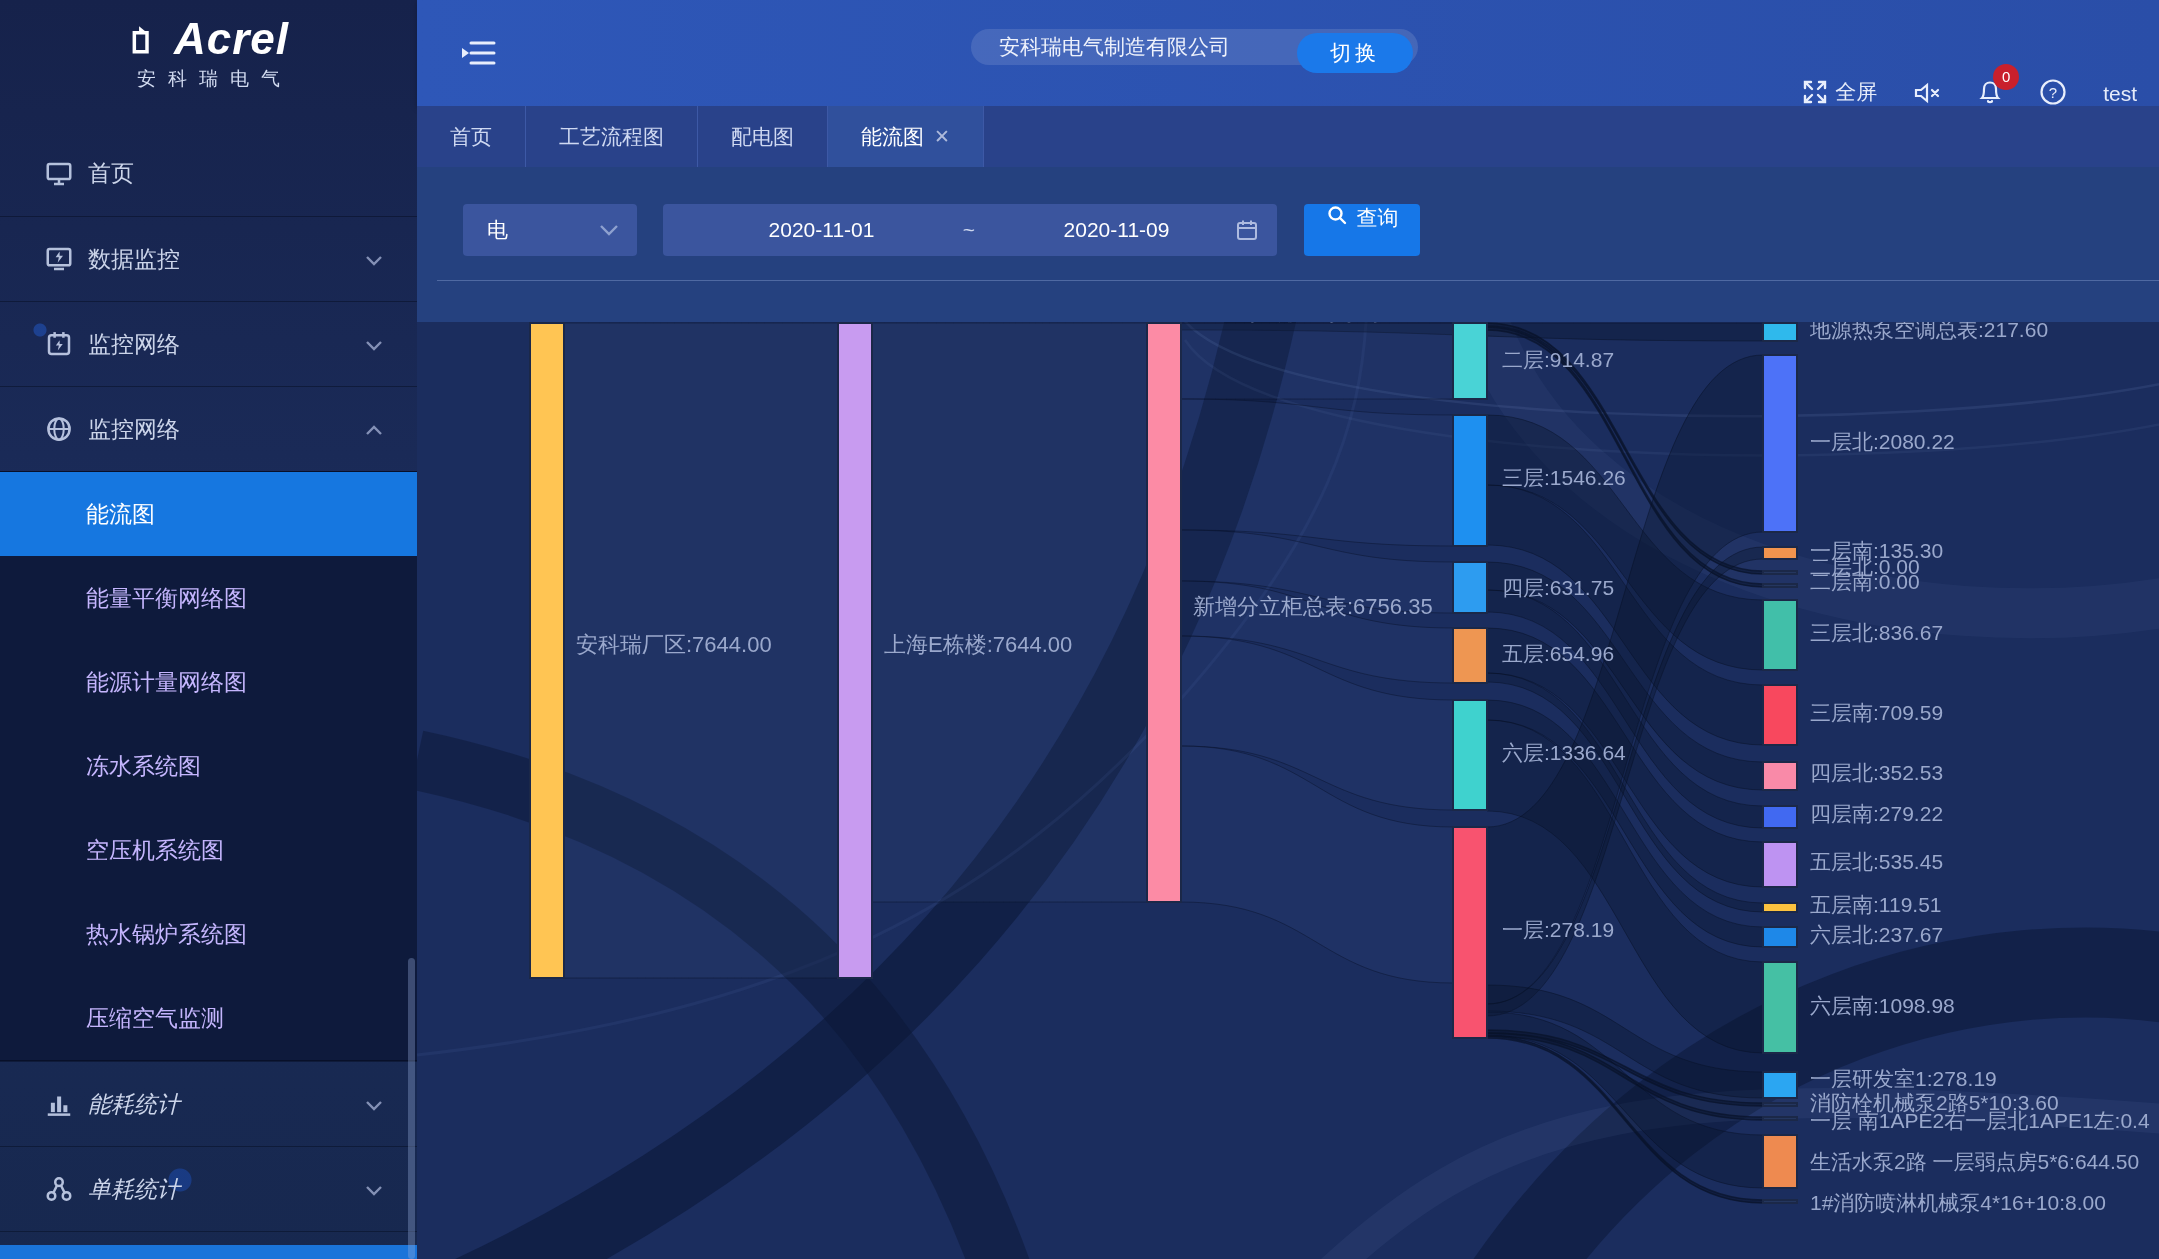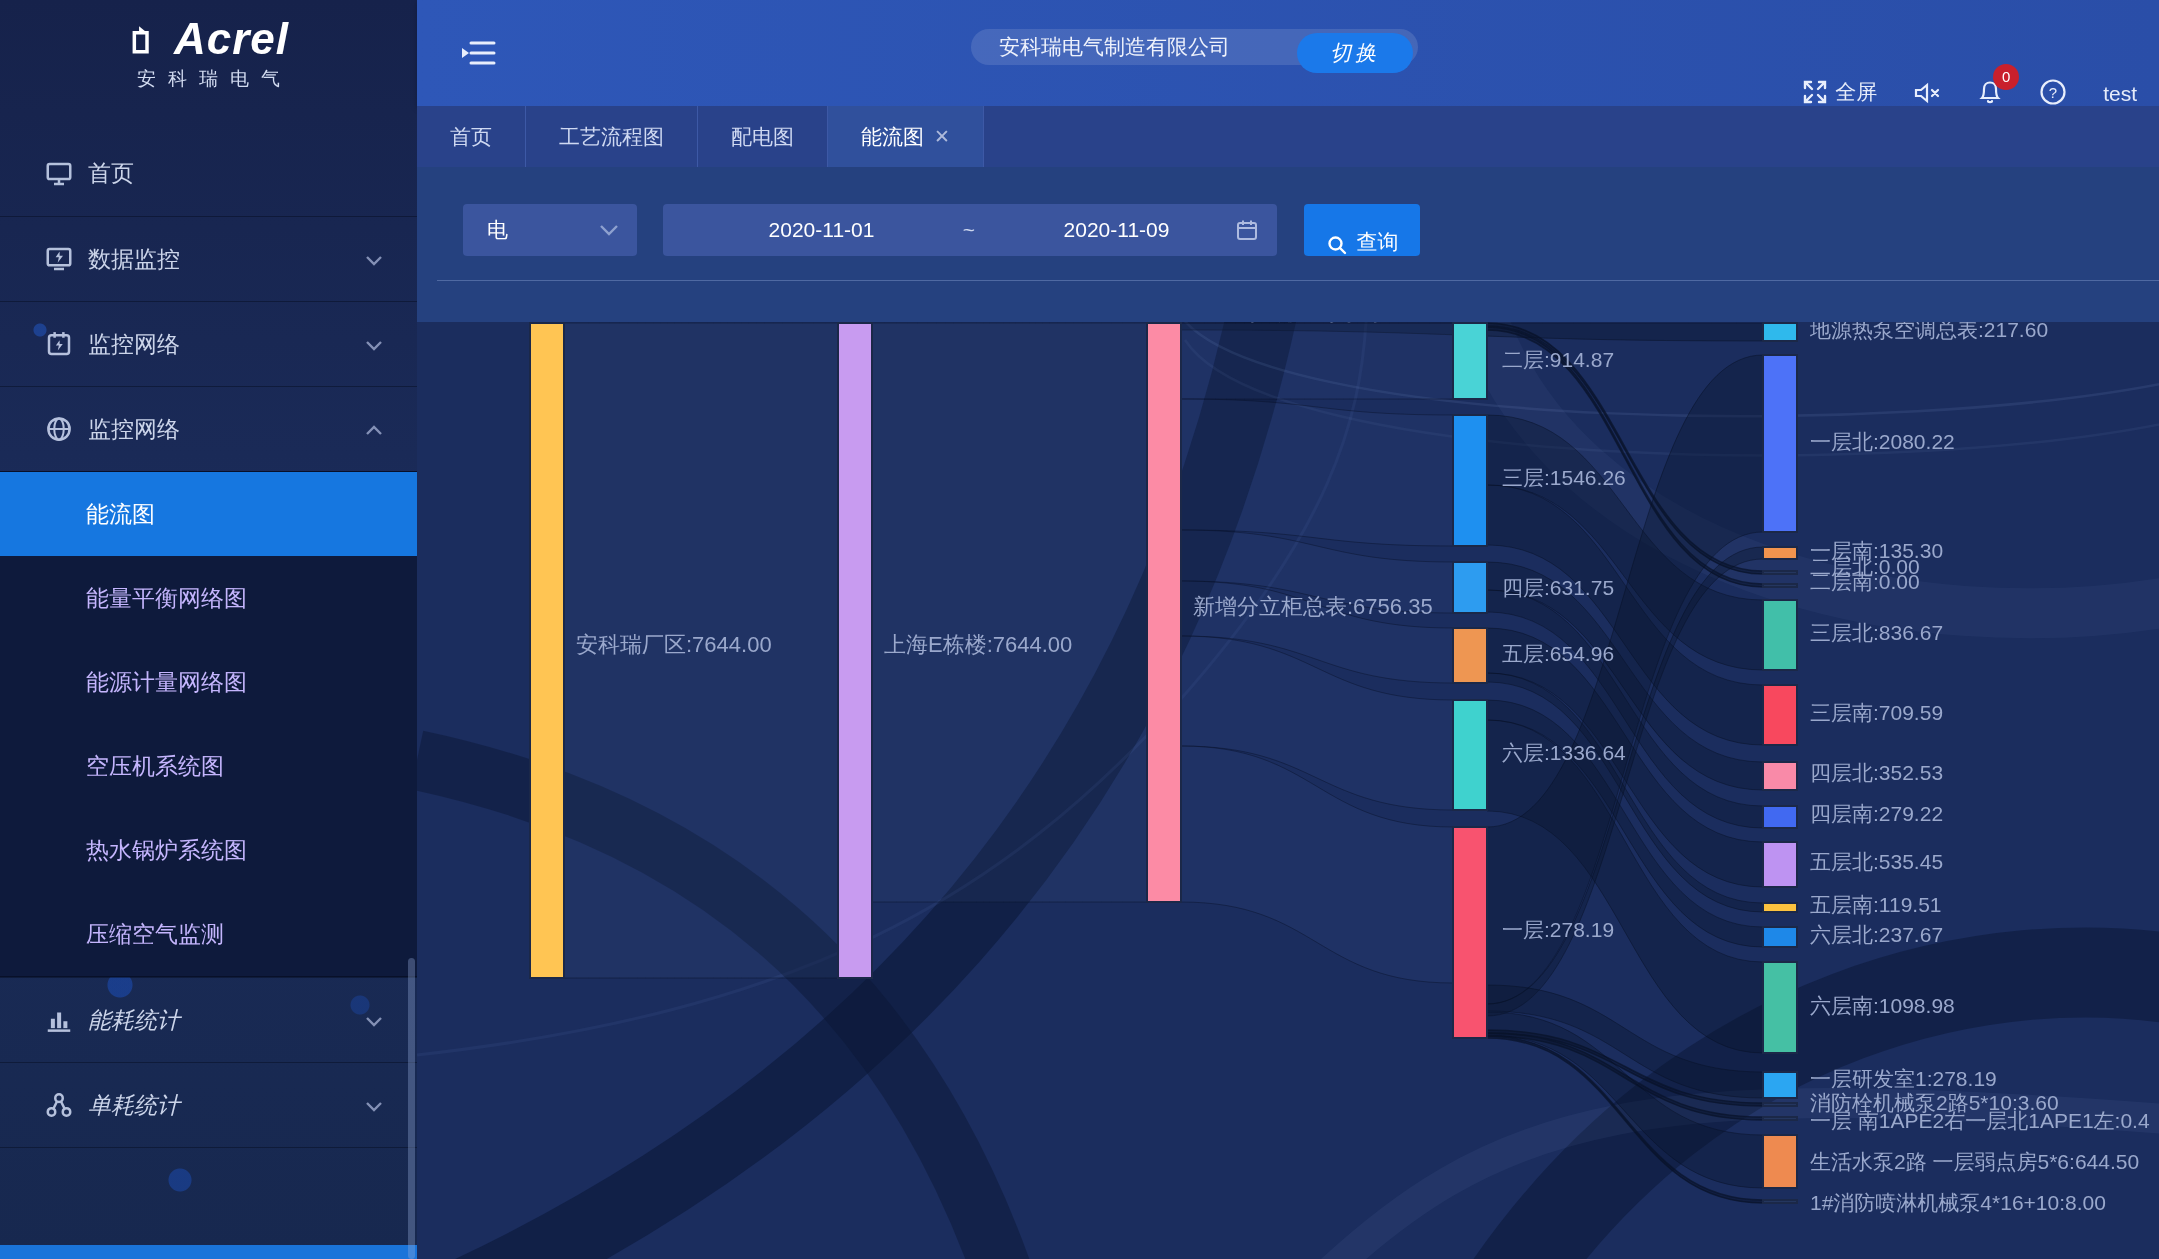--- a/index.html
+++ b/index.html
@@ -39,21 +39,21 @@
   
   .header { position:absolute; left:417px; top:0; width:1742px; height:106px; z-index:3;
     background:linear-gradient(90deg,#2e57b8,#2a4ea8); display:flex; align-items:center;
     box-shadow:0 2px 6px rgba(0,0,20,.25); }
   .collapse { margin-left:44px; cursor:pointer; display:flex; }
   .app-title { margin-left:46px; color:#fff; font-size:31px; font-weight:bold; letter-spacing:2px; }
   .company-pill { position:absolute; left:554px; top:29px; width:447px; height:36px; border-radius:24px;
     background:rgba(255,255,255,.12); display:flex; align-items:center; padding-left:28px;
     color:#eef2fc; font-size:21px; }
   .switch-btn { position:absolute; right:5px; top:4px; width:116px; height:40px; border:none; border-radius:20px;
-    background:#1B79EA; color:#fff; font-size:21px; cursor:pointer; font-family:inherit; letter-spacing:4px;font-style:italic; }
+    background:#1B79EA; color:#fff; font-size:21px; cursor:pointer; font-family:inherit; letter-spacing:4px; }
   .header-right { position:absolute; right:22px; top:0; height:106px; display:flex; align-items:flex-end; gap:36px;
     color:#e6ecfa; font-size:21px; }
   .hr-item { display:flex; align-items:center; gap:7px; cursor:pointer; }
   .bell-wrap { position:relative; }
   .badge { position:absolute; top:-14px; right:-16px; min-width:26px; height:26px; border-radius:13px;
     background:#C9202C; color:#fff; font-size:15px; line-height:26px; text-align:center; padding:0 4px; }
 
   
   .tabbar { position:absolute; left:417px; top:106px; width:1742px; height:61px; background:#29428a; display:flex; z-index:3; }
   .tab { height:61px; display:flex; align-items:center; justify-content:center; padding:0 33px; gap:10px;
@@ -66,21 +66,21 @@
   .filterbar::after { content:""; position:absolute; left:20px; right:0; top:113px; height:1px; background:rgba(150,172,222,.38); }
   .sel { position:absolute; left:46px; top:37px; width:174px; height:52px; background:#3b559e; border-radius:4px;
     display:flex; align-items:center; color:#fff; font-size:21px; padding:0 18px 0 24px; cursor:pointer; }
   .sel .grow { flex:1; }
   .daterange { position:absolute; left:246px; top:37px; width:614px; height:52px; background:#3b559e; border-radius:4px;
     display:flex; align-items:center; color:#fff; font-size:21px; cursor:pointer;padding-left:40px; }
   .daterange .dcell { width:245px; text-align:center; }
   .daterange .dsep { width:60px; text-align:center; color:#cdd7ee; }
   .daterange .dcal { margin-left:auto; margin-right:18px; display:flex; }
   .query-btn { position:absolute; left:887px; top:37px; width:116px; height:52px; background:#1677E8; border:none;
-    border-radius:4px; color:#fff; font-size:21px; display:flex; align-items:flex-end; justify-content:center; gap:9px;
+    border-radius:4px; color:#fff; font-size:21px; display:flex; align-items:flex-start; justify-content:center; gap:9px;
     cursor:pointer; font-family:inherit; }
 
   
   .chart-title { position:absolute; left:417px; top:283px; width:1742px; text-align:center; z-index:2;
     font-size:35px; color:#8fa0c8; letter-spacing:3px; }
   #sankey { position:absolute; left:0; top:0; width:2159px; height:1259px; z-index:1; pointer-events:none; }
   #sankey .node { pointer-events:auto; cursor:pointer; }
   text.slabel { fill:#9aa8cc; font-size:21px; font-family:"Liberation Sans",sans-serif; }
   text.slabel.lg { font-size:22px; }
 </style>
@@ -244,20 +244,21 @@
           </svg></span>
         <span>监控网络</span>
         <span class="chev"><svg width="18" height="12" viewBox="0 0 18 11">
             <polyline points="2,9 9,2 16,9" fill="none" stroke="#9fabce" stroke-width="2.4"></polyline>
           </svg></span>
       </div>
       <div class="submenu">
         <div class="subitem active">能流图</div>
         <div class="subitem">能量平衡网络图</div>
         <div class="subitem">能源计量网络图</div>
+        <div class="subitem">冻水系统图</div>
         <div class="subitem">空压机系统图</div>
         <div class="subitem">热水锅炉系统图</div>
         <div class="subitem">压缩空气监测</div>
       </div>
       <div class="menu-item stats-item">
         <span class="mi-icon" style="color: rgb(199, 210, 236);"><svg width="30" height="30" viewBox="0 0 24 24">
             <line x1="3" y1="20.5" x2="21" y2="20.5" stroke="currentColor" stroke-width="2"></line>
             <rect x="5.5" y="11" width="3.2" height="7.5" fill="currentColor"></rect>
             <rect x="10.5" y="6" width="3.2" height="12.5" fill="currentColor"></rect>
             <rect x="15.5" y="13" width="3.2" height="5.5" fill="currentColor"></rect>

